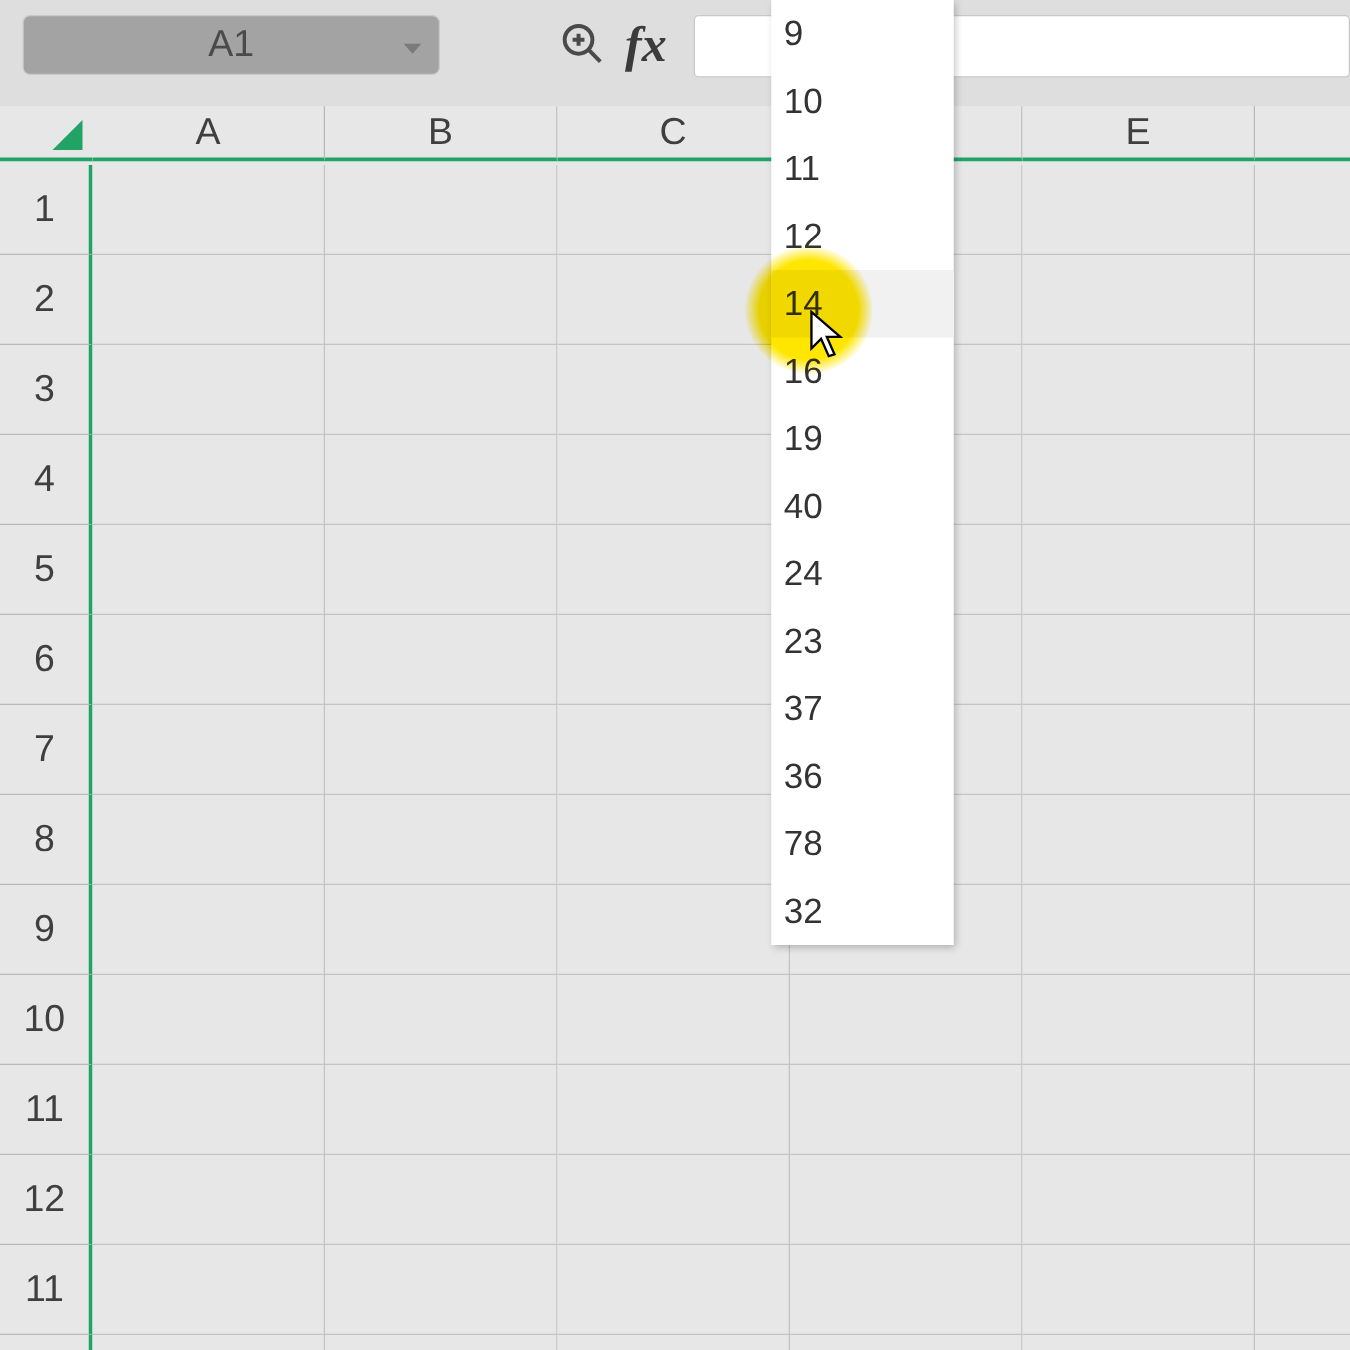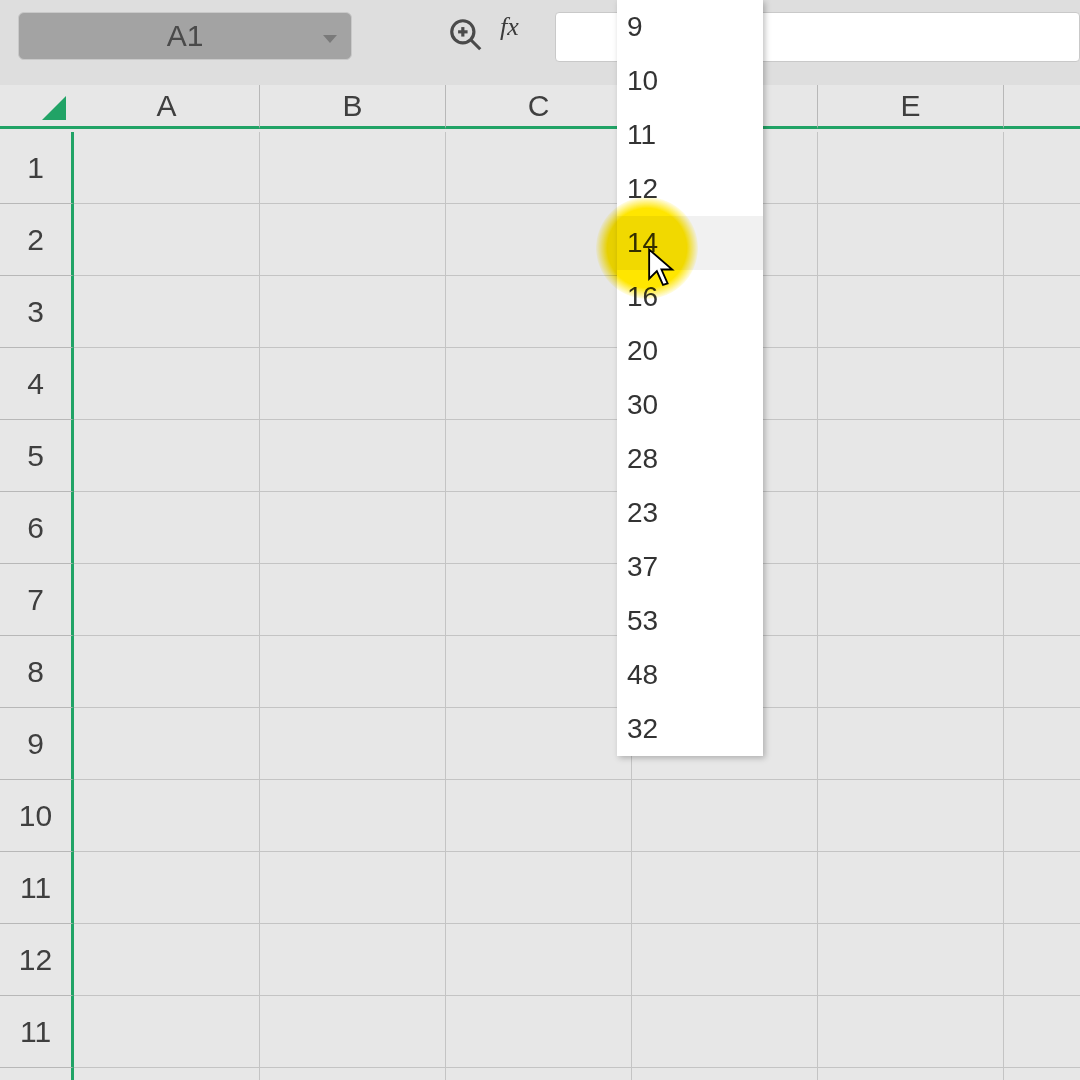--- a/index.html
+++ b/index.html
@@ -54,22 +54,23 @@
     color: #555;
   }
   .zoom-icon svg { width: 100%; height: 100%; stroke: #4a4a4a; }
 
   .fx-label {
     position: absolute;
     left: 500px;
     top: 12px;
     font-family: "Times New Roman", serif;
     font-style: italic;
-    font-size: 26px;
+    font-size: 40px;
     color: #3b3b3b;
+    font-weight: bold;
   }
 
   .formula-input {
     position: absolute;
     left: 555px;
     top: 12px;
     width: 525px;
     height: 50px;
     background: #fff;
     border: 1px solid #c9c9c9;
@@ -382,39 +383,39 @@
     <div class="dropdown-item">
       <span>12</span>
     </div>
     <div class="dropdown-item hovered">
       <span>14</span>
     </div>
     <div class="dropdown-item">
       <span>16</span>
     </div>
     <div class="dropdown-item">
-      <span>20</span>
-    </div>
-    <div class="dropdown-item">
-      <span>30</span>
-    </div>
-    <div class="dropdown-item">
-      <span>28</span>
+      <span>19</span>
+    </div>
+    <div class="dropdown-item">
+      <span>40</span>
+    </div>
+    <div class="dropdown-item">
+      <span>24</span>
     </div>
     <div class="dropdown-item">
       <span>23</span>
     </div>
     <div class="dropdown-item">
       <span>37</span>
     </div>
     <div class="dropdown-item">
-      <span>53</span>
-    </div>
-    <div class="dropdown-item">
-      <span>48</span>
+      <span>36</span>
+    </div>
+    <div class="dropdown-item">
+      <span>78</span>
     </div>
     <div class="dropdown-item">
       <span>32</span>
     </div>
   </div>
 
 <div class="highlight-spot"></div>
 
 <div class="cursor" style="left: 647px; top: 248px;">
   <svg viewBox="0 0 20 26">

